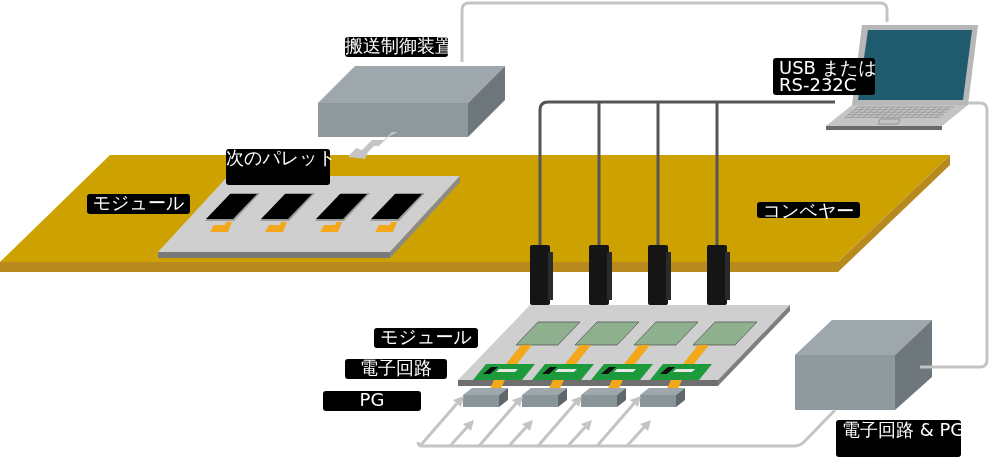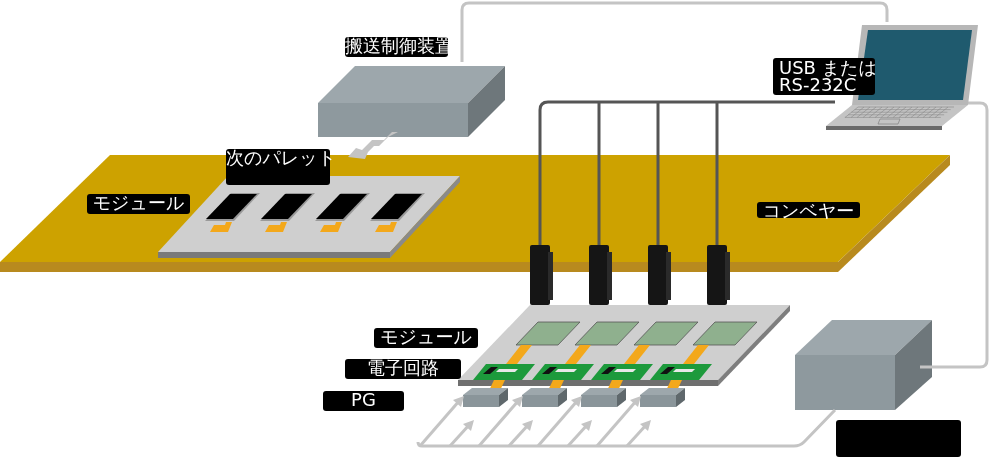--- a/index.html
+++ b/index.html
@@ -225,16 +225,17 @@
 
 <div class="lbl" style="left:345px;top:37px;width:103px;height:20px;">搬送制御装置</div>
 <div class="lbl" style="left:226px;top:149px;width:104px;height:36px;">次のパレット</div>
 <div class="lbl" style="left:87px;top:194px;width:103px;height:20px;">モジュール</div>
 <div class="lbl" style="left:757px;top:202px;width:103px;height:16px;">コンベヤー</div>
 <div class="lbl two" style="left:741px;top:58px;width:102px;height:37px;margin-left:32px;">
   <span>USB または</span>
   <span>RS-232C</span>
 </div>
 <div class="lbl" style="left:374px;top:328px;width:104px;height:20px;">モジュール</div>
-<div class="lbl" style="left:345px;top:359px;width:116px;height:20px;">電子回路</div>
-<div class="lbl" style="left:323px;top:391px;width:81px;height:20px;">PG</div>
+<div class="lbl" style="left:345px;top:359px;width:102px;height:20px;">電子回路</div>
+<div class="lbl" style="left:323px;top:391px;width:98px;height:20px;">PG</div>
 <div class="lbl two" style="left:836px;top:420px;width:125px;height:37px;text-align:center;">
+  <span>電子回路 &amp; PG</span>
 </div>
 
 </body></html>

